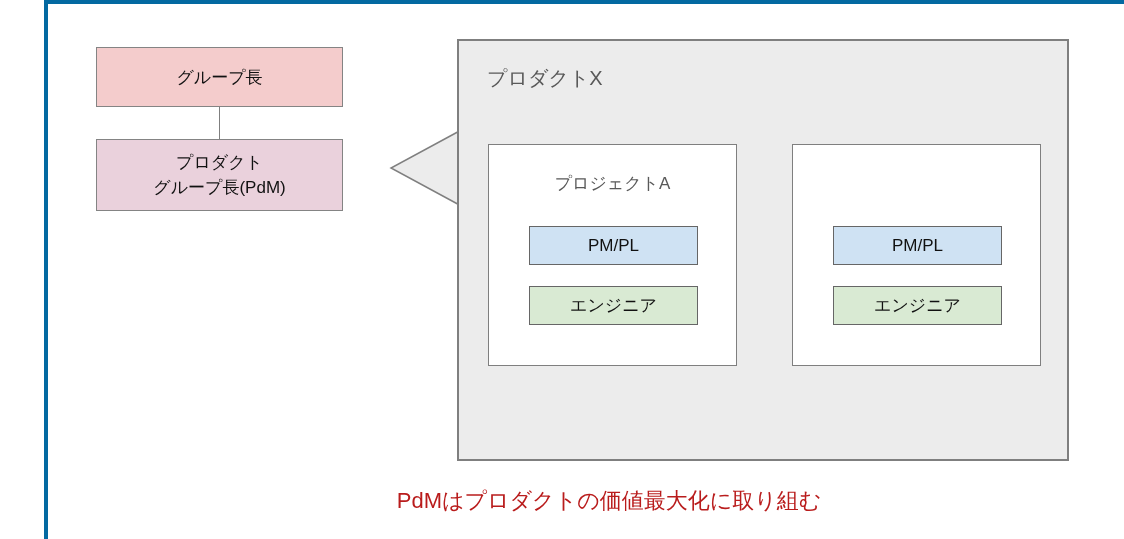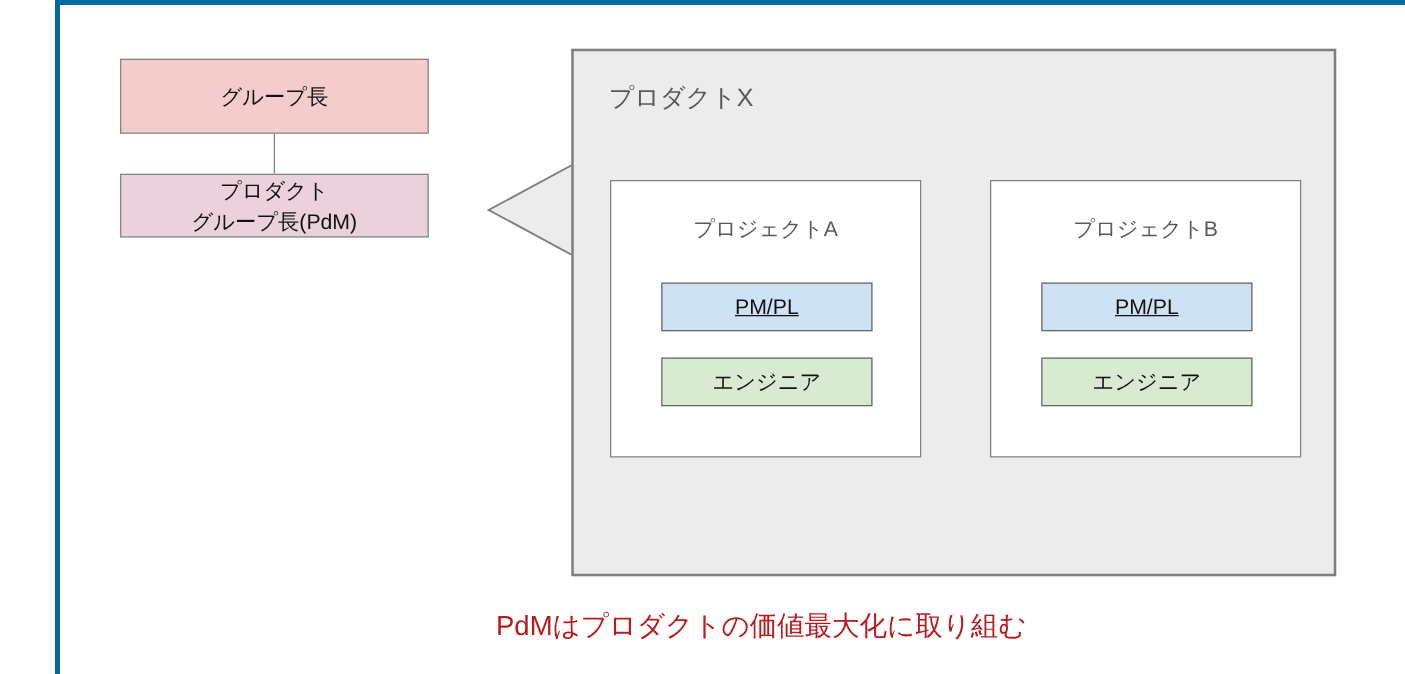--- a/index.html
+++ b/index.html
@@ -33,21 +33,21 @@
     color: #111111;
   }
   .connector {
     position: absolute;
     left: 171px; top: 103px;
     width: 1px; height: 32px;
     background: #7f7f7f;
   }
   .pdm {
     left: 48px; top: 135px;
-    width: 247px; height: 51px;
+    width: 247px; height: 72px;
     border: 1px solid #848484;
     font-size: 17px;
     color: #111111;
     line-height: 25px;
     flex-direction: column;
   }
   .callout-triangle {
     position: absolute;
     left: 338px; top: 120px;
     z-index: 0;
@@ -84,21 +84,21 @@
     color: #595959;
   }
   .role {
     position: absolute;
     left: 40px;
     width: 169px; height: 39px;
     border: 1px solid #666666;
     font-size: 17px;
     color: #111111;
   }
-  .role-top { top: 81px; text-decoration: underline; }
+  .role-top { top: 81px; }
   .role-bottom { top: 141px; justify-content: center; }
   .caption {
     position: absolute;
     left: 0; top: 482px;
     width: 100%;
     text-align: center;
     font-size: 22px;
     color: #b91c1c;
   }
 </style>
@@ -130,21 +130,20 @@
       <div class="project-title">プロジェクトA</div>
       <div class="box role role-top" style="background-color: rgb(207, 226, 243);">
         <span>PM/PL</span>
       </div>
       <div class="box role role-bottom" style="background-color: rgb(217, 234, 211);">
         <span>エンジニア</span>
       </div>
     </div>
 
     <div class="project-card project-b">
-      <div class="project-title">プロジェクトB</div>
       <div class="box role role-top" style="background-color: rgb(207, 226, 243);">
         <span>PM/PL</span>
       </div>
       <div class="box role role-bottom" style="background-color: rgb(217, 234, 211);">
         <span>エンジニア</span>
       </div>
     </div>
 
   </div>
 

